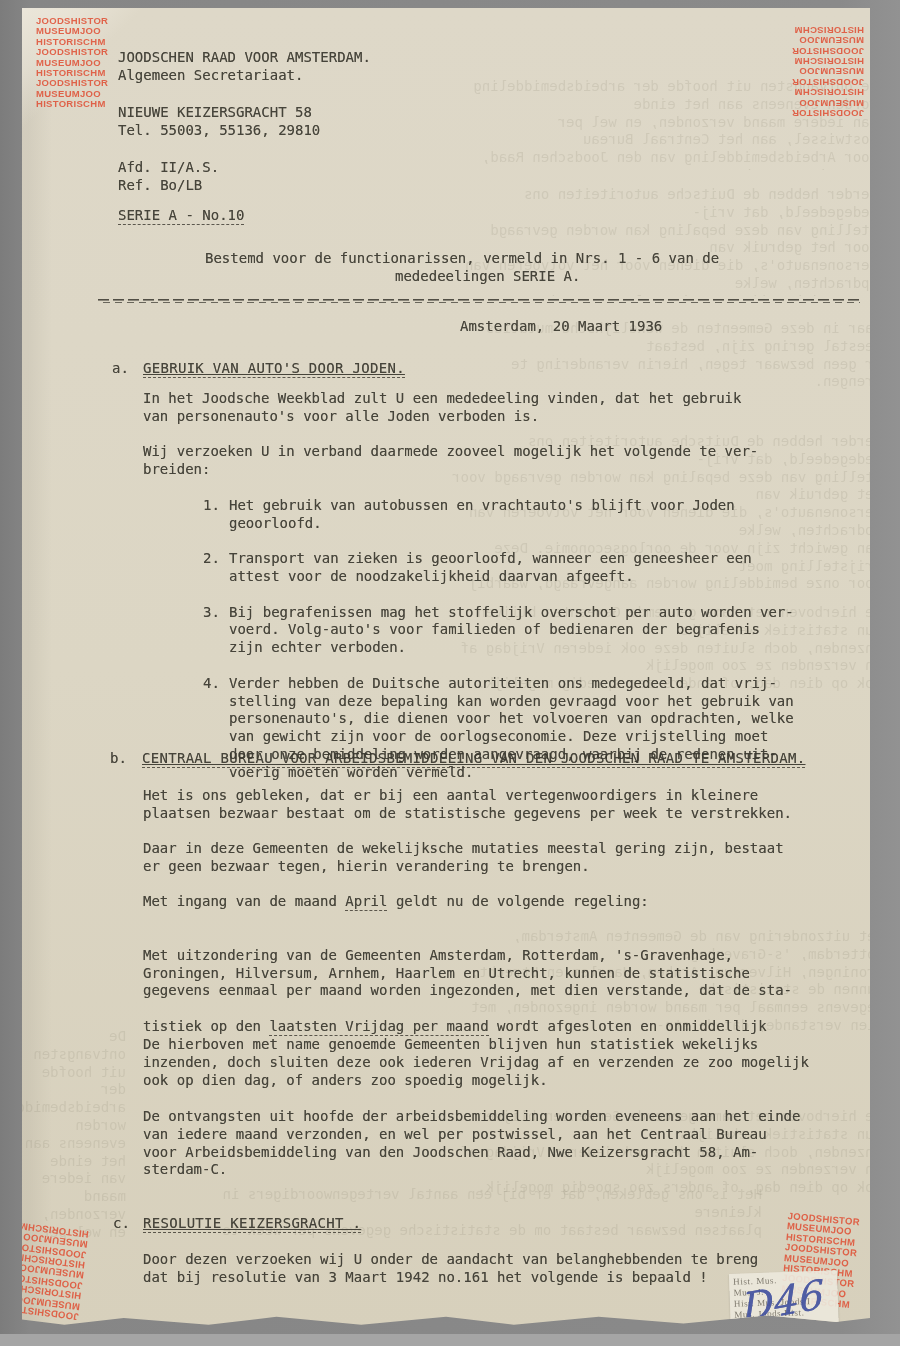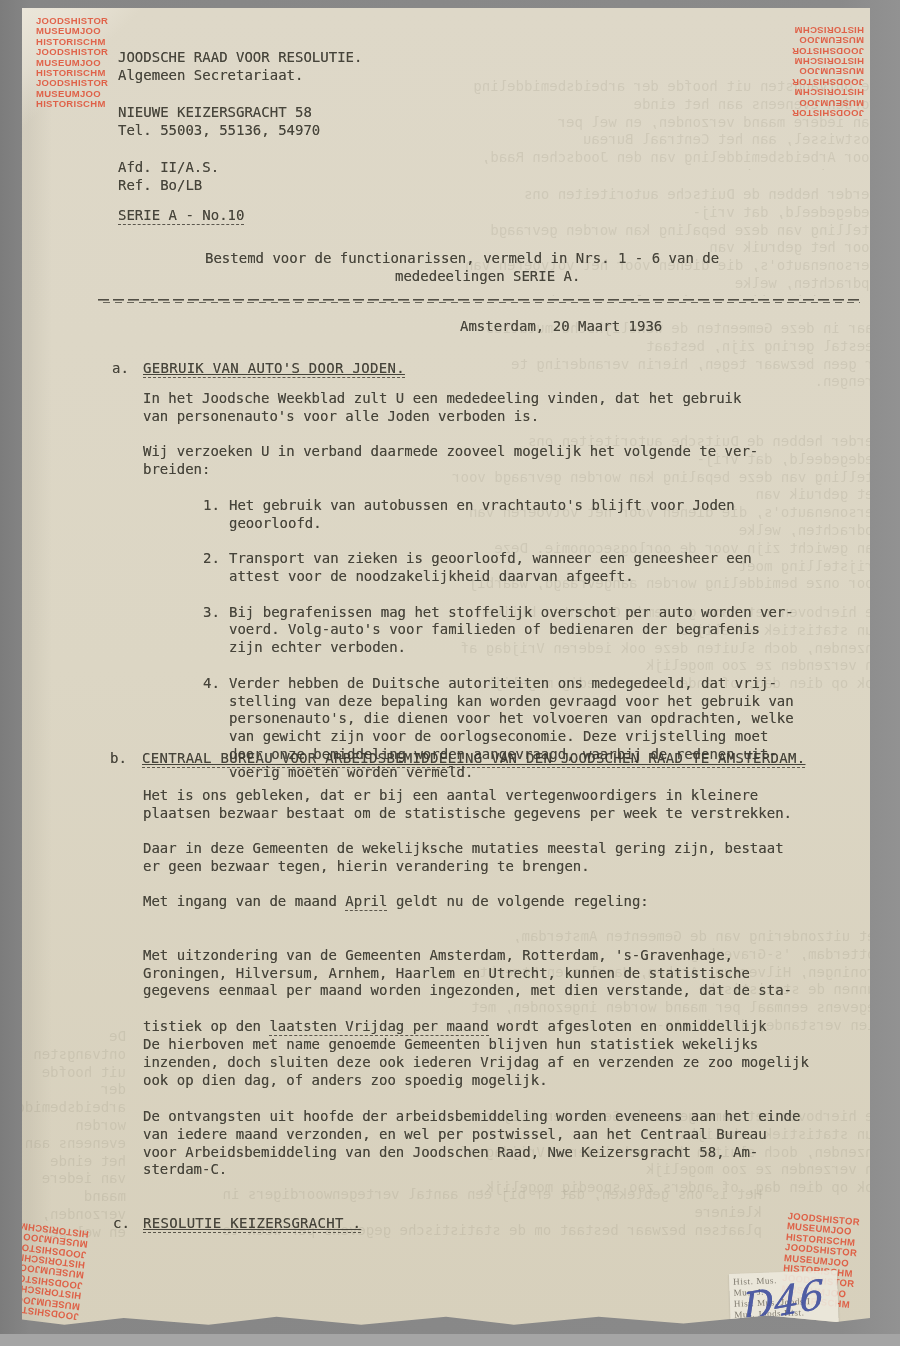--- a/index.html
+++ b/index.html
@@ -131,24 +131,24 @@
   <div class="stamp" style="left:762px;top:1206px;transform:rotate(5deg)">JOODSHISTOR
 MUSEUMJOO
 HISTORISCHM
 JOODSHISTOR
 MUSEUMJOO
 HISTORISCHM
 JOODSHISTOR
 MUSEUMJOO
 HISTORISCHM</div>
 
-  <div class="typed" style="left:96px;top:41px">JOODSCHE RAAD VOOR RESOLUTIE.</div>
+  <div class="typed" style="left:96px;top:41px">JOODSCHEN RAAD VOOR AMSTERDAM.</div>
   <div class="typed" style="left:96px;top:59px">Algemeen Secretariaat.</div>
   <div class="typed" style="left:96px;top:96px">NIEUWE KEIZERSGRACHT 58</div>
-  <div class="typed" style="left:96px;top:114px">Tel. 55003, 55136, 54970</div>
+  <div class="typed" style="left:96px;top:114px">Tel. 55003, 55136, 29810</div>
   <div class="typed" style="left:96px;top:151px">Afd. II/A.S.</div>
   <div class="typed" style="left:96px;top:169px">Ref. Bo/LB</div>
   <div class="typed" style="left:96px;top:199px"><span class="u-dash">SERIE A - No.10</span></div>
 
   <div class="typed" style="left:183px;top:242px">Bestemd voor de functionarissen, vermeld in Nrs. 1 - 6 van de</div>
   <div class="typed" style="left:373px;top:260px">mededeelingen SERIE A.</div>
 
   <div class="divider" style="left:76px;top:291px;width:762px"></div>
 
   <div class="typed" style="left:438px;top:310px">Amsterdam, 20 Maart 1936</div>
@@ -191,20 +191,22 @@
   <div class="typed" style="left:121px;top:1028px;width:700px">De hierboven met name genoemde Gemeenten blijven hun statistiek wekelijks
 inzenden, doch sluiten deze ook iederen Vrijdag af en verzenden ze zoo mogelijk
 ook op dien dag, of anders zoo spoedig mogelijk.</div>
   <div class="typed" style="left:121px;top:1100px;width:700px">De ontvangsten uit hoofde der arbeidsbemiddeling worden eveneens aan het einde
 van iedere maand verzonden, en wel per postwissel, aan het Centraal Bureau
 voor Arbeidsbemiddeling van den Joodschen Raad, Nwe Keizersgracht 58, Am-
 sterdam-C.</div>
 
   <div class="typed" style="left:91px;top:1207px">c.</div>
   <div class="typed sect-head" style="left:121px;top:1207px"><span class="u-dash">RESOLUTIE KEIZERSGRACHT .</span></div>
+  <div class="typed" style="left:121px;top:1243px;width:680px">Door dezen verzoeken wij U onder de aandacht van belanghebbenden te breng
+dat bij resolutie van 3 Maart 1942 no.161 het volgende is bepaald !</div>
 
   <div class="archive-label">
     <div>Hist. Mus.</div>
     <div>Mus. J.</div>
     <div>Hist. Mus. Joods I</div>
     <div>Mus. Joods Hist.</div>
   </div>
   <div class="handwriting">D46</div>
 
 </div>

